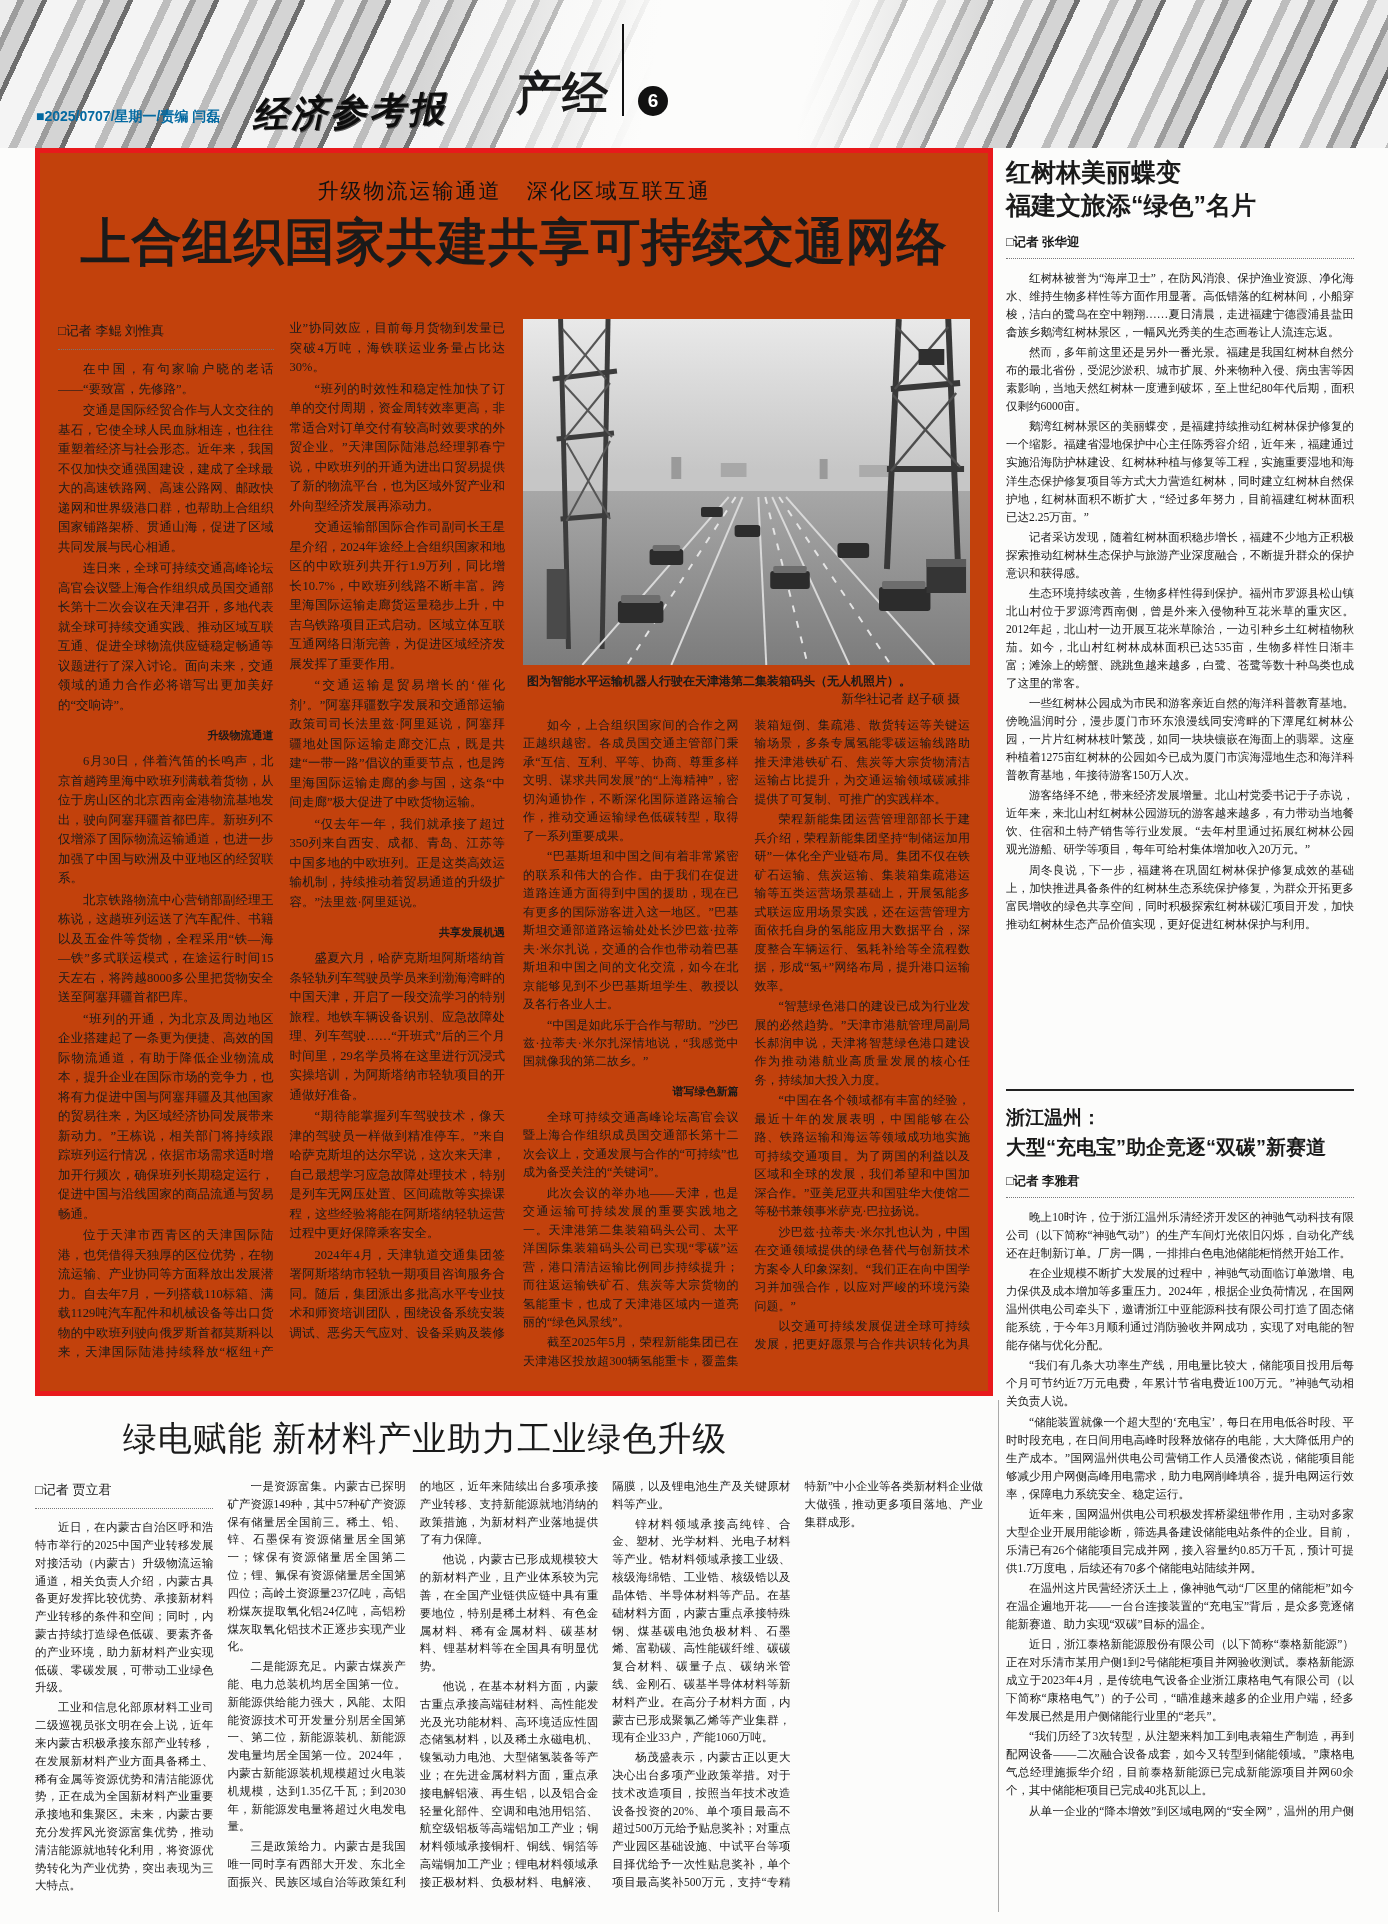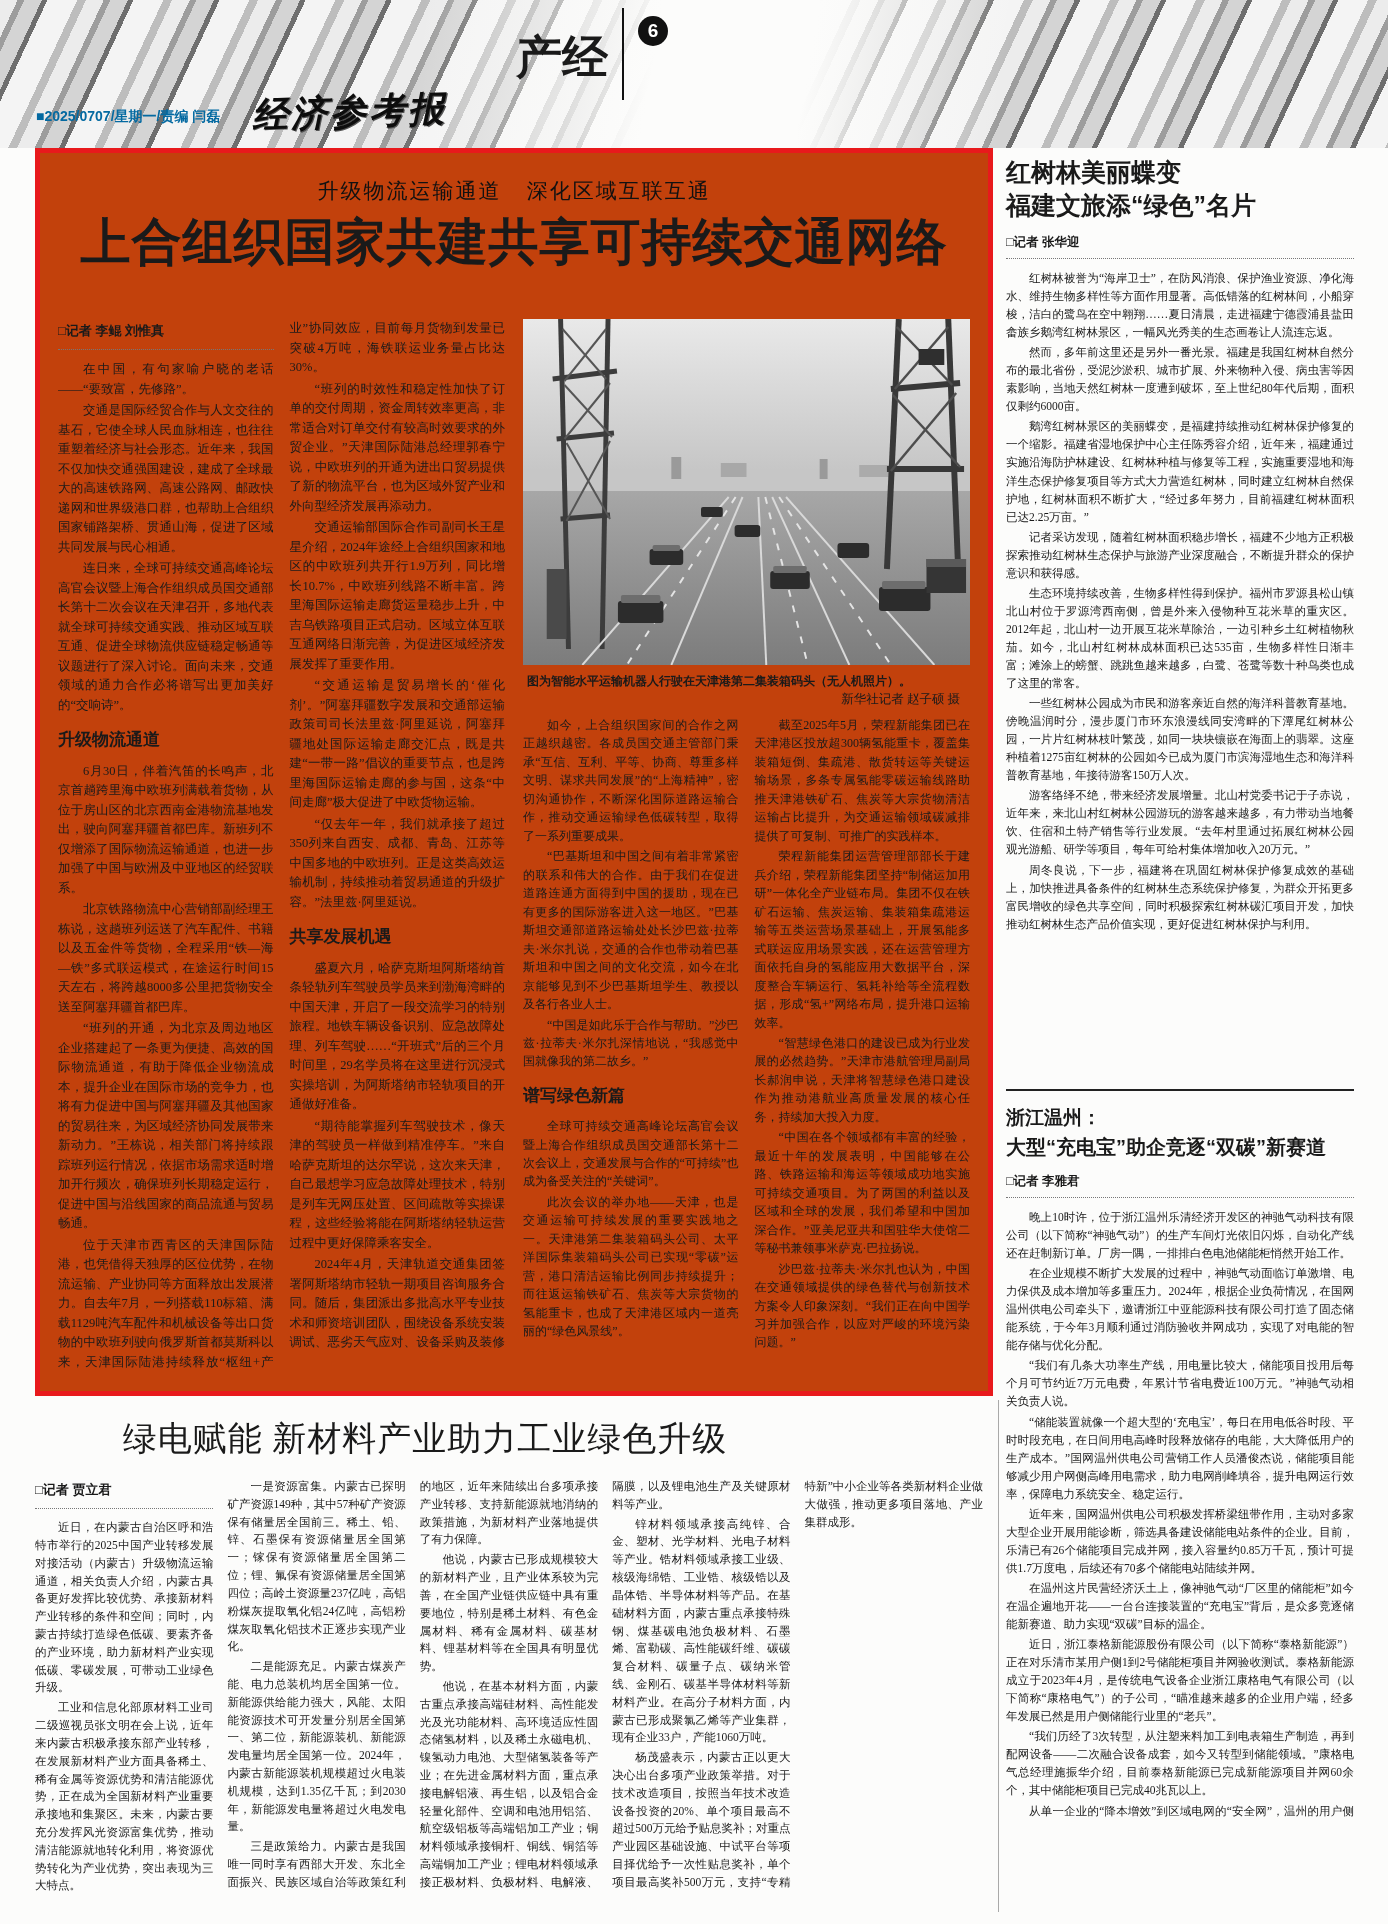--- a/index.html
+++ b/index.html
@@ -4,21 +4,21 @@
 <style>
   html,body{margin:0;padding:0;background:#888;}
   .page{position:relative;width:1388px;height:1924px;margin:0 auto;background:#fcfcfb;
         font-family:"Liberation Serif","DejaVu Serif",serif;color:#1a1a1a;overflow:hidden;}
   
   .masthead{position:absolute;top:0;left:0;width:1388px;height:148px;overflow:hidden;}
   .stripes{position:absolute;inset:0;
     background:
       linear-gradient(100deg, rgba(252,252,251,0) 30%, #fcfcfb 47%, #fcfcfb 58%, rgba(252,252,251,0) 72%),
       repeating-linear-gradient(115deg,#ececec 0 16px,#9d9d9d 16px 22px,#d4d4d4 22px 38px,#6e6e6e 38px 43px,#f4f4f4 43px 70px,#bdbdbd 70px 78px);}
-  .mast-title{position:absolute;left:516px;top:8px;display:flex;align-items:flex-start;gap:14px;}
+  .mast-title{position:absolute;left:516px;top:24px;display:flex;align-items:flex-end;gap:14px;}
   .sec-cn{font-family:"Liberation Sans",sans-serif;font-weight:bold;font-size:46px;line-height:1;margin-top:26px;}
   .vdiv{width:2px;height:92px;background:#111;}
   .sec-en-wrap{display:flex;flex-direction:column;}
   .sec-en{font-family:"Liberation Sans",sans-serif;font-weight:200;font-size:44px;letter-spacing:7px;line-height:1;color:#1d1d1d;}
   .pagenum{width:30px;height:30px;border-radius:50%;background:#111;color:#fff;font-family:"Liberation Sans",sans-serif;
            font-size:19px;font-weight:bold;display:flex;align-items:center;justify-content:center;margin-top:8px;}
   .dateline{position:absolute;left:36px;top:108px;font-family:"Liberation Sans",sans-serif;font-size:14px;font-weight:bold;color:#0369a1;}
   .paper-logo{position:absolute;left:252px;top:88px;font-size:36px;font-weight:bold;font-style:italic;letter-spacing:3px;
               transform:rotate(-2deg);color:#0d0d0d;text-shadow:1px 1px 0 #555;}
   
@@ -26,22 +26,22 @@
   .kicker{margin-top:24px;text-align:center;font-size:21px;letter-spacing:2px;word-spacing:18px;color:#111;}
   .headline{margin-top:10px;text-align:center;font-size:50px;font-weight:900;letter-spacing:1px;line-height:1.1;}
   .body-row{position:absolute;left:18px;right:18px;top:166px;bottom:12px;display:flex;gap:18px;}
   .pane{height:100%;}
   .pane-left{width:452px;column-count:2;column-gap:16px;column-fill:auto;overflow:hidden;
              font-size:12.5px;line-height:1.56;text-align:justify;}
   .pane-right{width:452px;display:flex;flex-direction:column;}
   .flow2{column-count:2;column-gap:16px;column-fill:auto;overflow:hidden;flex:1;
          font-size:12px;line-height:1.54;text-align:justify;}
   .para{margin:0 0 2px;text-indent:2em;}
-  .subhead{font-family:"Liberation Sans",sans-serif;font-weight:bold;font-size:17px;text-align:left;margin:12px 0 8px;}
-  .byline{font-family:"Liberation Sans",sans-serif;font-weight:bold;font-size:13px;
+  .subhead{font-family:"Liberation Sans",sans-serif;font-weight:bold;font-size:11px;text-align:right;margin:12px 0 8px;}
+  .byline{font-family:"Liberation Sans",sans-serif;font-weight:normal;font-size:13px;
           padding:2px 0 8px;border-bottom:1px dotted #777;margin-bottom:10px;}
   
   .photo{height:346px;background:#cfcfcf;position:relative;overflow:hidden;}
   .photo svg{display:block;width:100%;height:100%;}
   .caption{font-family:"Liberation Sans",sans-serif;font-weight:bold;font-size:12px;line-height:1.5;margin:7px 4px 1px;}
   .credit{font-size:12.5px;text-align:right;margin:0 10px 8px 0;}
   
   .rail{position:absolute;left:1006px;top:156px;width:348px;}
   .rail-head{font-family:"Liberation Sans",sans-serif;font-weight:bold;font-size:25px;line-height:1.32;}
   .rail-byline{font-family:"Liberation Sans",sans-serif;font-weight:bold;font-size:12.5px;margin-top:12px;

